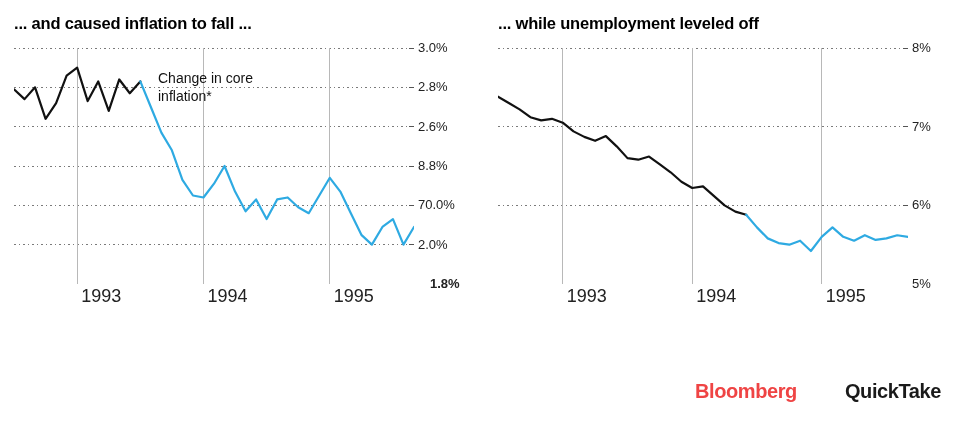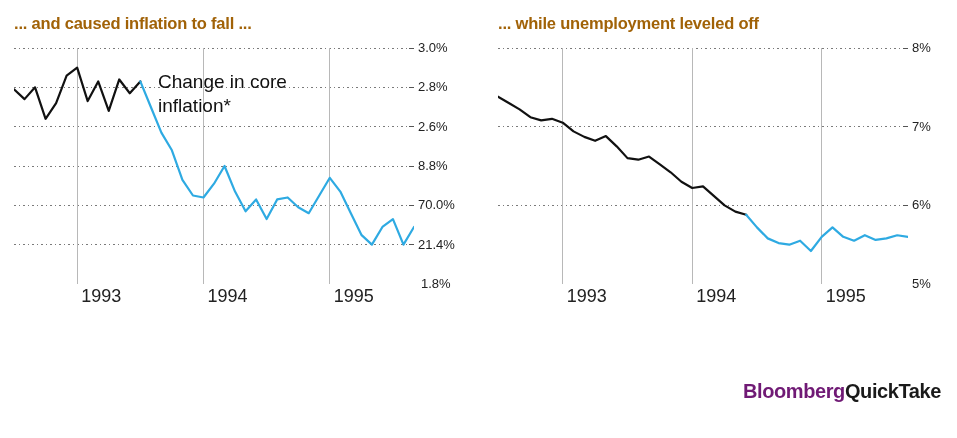--- a/index.html
+++ b/index.html
@@ -24,21 +24,21 @@
     position: absolute;
     top: 0;
   }
   #panel-left { left: 0; width: 470px; }
   #panel-right { left: 484px; width: 473px; }
 
   .panel-title {
     font-size: 16.5px;
     font-weight: bold;
     letter-spacing: -0.2px;
-    color: #a16207;
+    color: #000000;
     margin: 14px 0 0 14px;
     white-space: nowrap;
   }
 
   .plot-wrap {
     position: absolute;
     left: 14px;
     top: 44px;
   }
   #plot-left { width: 400px; height: 240px; }
@@ -74,21 +74,21 @@
   .x-label {
     position: absolute;
     font-size: 18px;
     color: #222;
     transform: translateX(-50%);
     white-space: nowrap;
   }
 
   .series-annot {
     position: absolute;
-    font-size: 19px;
+    font-size: 14px;
     color: #111;
     line-height: 1.25;
     white-space: pre-line;
   }
   #annot-left { left: 158px; top: 70px; }
 
   .footer {
     position: absolute;
     left: 14px;
     top: 338px;
@@ -108,22 +108,22 @@
   }
 
   .brand {
     position: absolute;
     right: 16px;
     top: 380px;
     font-size: 20px;
     font-weight: bold;
     letter-spacing: -0.4px;
   }
-  .brand .b1 { color: #701a75; }
-  .brand .b2 { color: #1a1a1a; }
+  .brand .b1 { color: #ef4444; }
+  .brand .b2 { color: #1a1a1a; margin-left: 48px; }
 </style>
 </head>
 <body>
 
 <div class="page">
 
   <div class="panel" id="panel-left">
     <div class="panel-title">... and caused inflation to fall ...</div>
     <div class="plot-wrap" id="plot-left">
       <svg class="plot-svg" id="svg-left" width="400" height="240" viewBox="0 0 400 240">
@@ -148,22 +148,22 @@
           <polyline points="0.00,45.30 10.53,55.13 21.05,43.33 31.58,74.80 42.11,59.07 52.63,31.53 63.16,23.67 73.68,57.10 84.21,37.43 94.74,66.93 105.26,35.47 115.79,49.23 126.32,37.43" fill="none" stroke="#111111" stroke-width="2.2" stroke-linejoin="round" stroke-linecap="round"></polyline>
           <polyline points="126.32,37.43 136.84,63.00 147.37,88.57 157.89,106.27 168.42,135.77 178.95,151.50 189.47,153.47 200.00,139.70 210.53,122.00 221.05,147.57 231.58,167.23 242.11,155.43 252.63,175.10 263.16,155.43 273.68,153.47 284.21,163.30 294.74,169.20 305.26,151.50 315.79,133.80 326.32,147.57 336.84,169.20 347.37,190.83 357.89,200.67 368.42,182.97 378.95,175.10 389.47,200.67 400.00,182.97" fill="none" stroke="#2eaae2" stroke-width="2.2" stroke-linejoin="round" stroke-linecap="round"></polyline>
         </svg>
     </div>
     <div class="axis-labels" id="axis-left-labels">
         <div class="axis-label" style="top: -3px; left: 0px;">3.0%</div>
         <div class="axis-label" style="top: 36.3333px; left: 0px;">2.8%</div>
         <div class="axis-label" style="top: 75.6667px; left: 0px;">2.6%</div>
         <div class="axis-label" style="top: 115px; left: 0px;">8.8%</div>
         <div class="axis-label" style="top: 154.333px; left: 0px;">70.0%</div>
-        <div class="axis-label" style="top: 193.667px; left: 0px;">21.4%</div>
-        <div class="axis-label" style="top: 233px; left: 3px;">1.8%</div>
+        <div class="axis-label" style="top: 193.667px; left: 0px;">2.0%</div>
+        <div class="axis-label" style="top: 233px; left: 12px; font-weight: bold;">1.8%</div>
       </div>
     <div class="x-labels" id="x-left">
         <div class="x-label" style="left: 87.1579px; top: 0px;">1993</div>
         <div class="x-label" style="left: 213.474px; top: 0px;">1994</div>
         <div class="x-label" style="left: 339.789px; top: 0px;">1995</div>
       </div>
     <div class="series-annot" id="annot-left">Change in core
 inflation*</div>
   </div>
 

